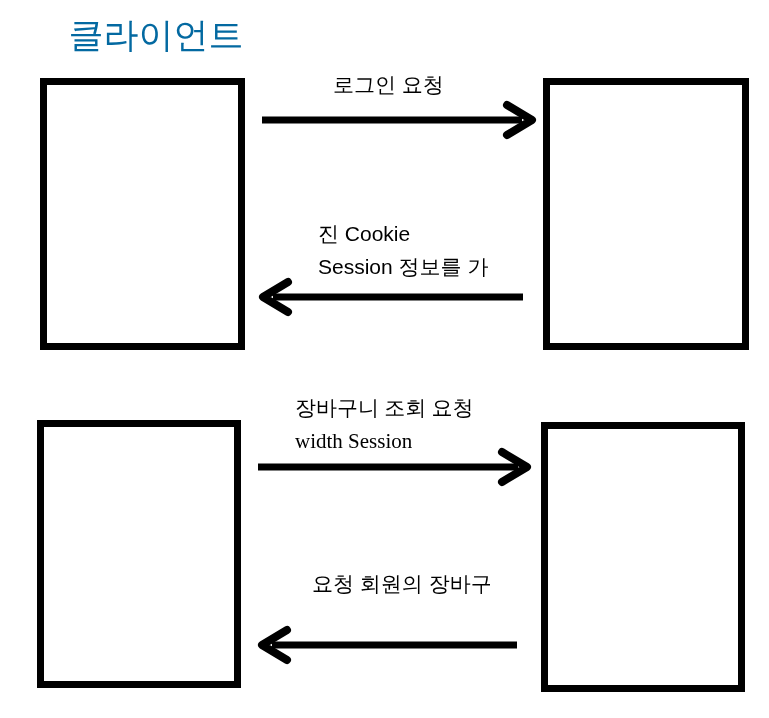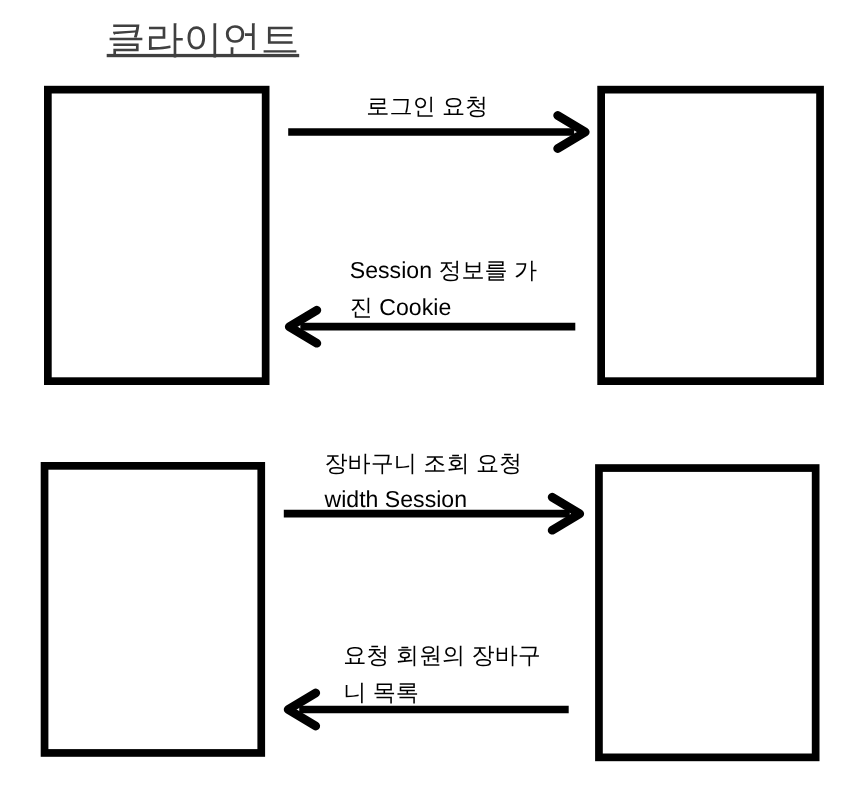--- a/index.html
+++ b/index.html
@@ -12,24 +12,23 @@
     width: 769px;
     height: 718px;
     background: #ffffff;
     overflow: hidden;
     color: #000000;
   }
   .actor-title {
     position: absolute;
     font-size: 35px;
     letter-spacing: 0px;
-    text-align: right;
+    text-align: center;
     white-space: nowrap;
-    color: #404040;
-    text-decoration: underline;
+    color: #0369a1;
   }
   .actor-title.client { left: 40px; top: 12px; width: 232px; }
   .actor-title.server { left: 528px; top: 14px; width: 232px; }
 
   .actor-box {
     position: absolute;
     border: 7px solid #000000;
     background: #ffffff;
     box-sizing: border-box;
   }
@@ -43,26 +42,25 @@
   .arrow-2 { left: 256px; top: 277px; }
   .arrow-3 { left: 252px; top: 447px; }
   .arrow-4 { left: 256px; top: 625px; }
 
   .msg-label {
     position: absolute;
     font-size: 21px;
     line-height: 33px;
     white-space: nowrap;
     color: #000000;
-    margin-top: 13px;
   }
   .msg-label-1 { left: 333px; top: 68px; }
   .msg-label-2 { left: 318px; top: 217px; }
-  .msg-label-3 { left: 295px; top: 392px; }
-  .msg-label-4 { left: 312px; top: 567px; }
+  .msg-label-3 { left: 295px; top: 392px; font-family: Liberation Serif, serif; }
+  .msg-label-4 { left: 312px; top: 567px; text-align: right; }
 
   .arrow line, .arrow polyline { stroke: #000000; }
 </style>
 </head>
 <body>
 
 <div class="canvas">
 
   <div class="actor-title client">클라이언트</div>
 
@@ -73,39 +71,38 @@
 
   <div class="msg-label msg-label-1">
     <div>로그인 요청</div>
   </div>
   <svg class="arrow arrow-1" width="282" height="40">
     <line x1="6" y1="20" x2="266" y2="20" stroke-width="7"></line>
     <polyline points="251,5 276,20 251,35" fill="none" stroke-width="8" stroke-linecap="round" stroke-linejoin="round"></polyline>
   </svg>
 
   <div class="msg-label msg-label-2">
+    <div>진 Cookie</div>
     <div>Session 정보를 가</div>
-    <div>진 Cookie</div>
   </div>
   <svg class="arrow arrow-2" width="272" height="40">
     <line x1="267" y1="20" x2="17" y2="20" stroke-width="7"></line>
     <polyline points="32,5 7,20 32,35" fill="none" stroke-width="8" stroke-linecap="round" stroke-linejoin="round"></polyline>
   </svg>
 
   <div class="msg-label msg-label-3">
     <div>장바구니 조회 요청</div>
     <div>width Session</div>
   </div>
   <svg class="arrow arrow-3" width="282" height="40">
     <line x1="6" y1="20" x2="266" y2="20" stroke-width="7"></line>
     <polyline points="250,5 275,20 250,35" fill="none" stroke-width="8" stroke-linecap="round" stroke-linejoin="round"></polyline>
   </svg>
 
   <div class="msg-label msg-label-4">
     <div>요청 회원의 장바구</div>
-    <div>니 목록</div>
   </div>
   <svg class="arrow arrow-4" width="266" height="40">
     <line x1="261" y1="20" x2="16" y2="20" stroke-width="7"></line>
     <polyline points="31,5 6,20 31,35" fill="none" stroke-width="8" stroke-linecap="round" stroke-linejoin="round"></polyline>
   </svg>
 
 </div>
 
 </body></html>

